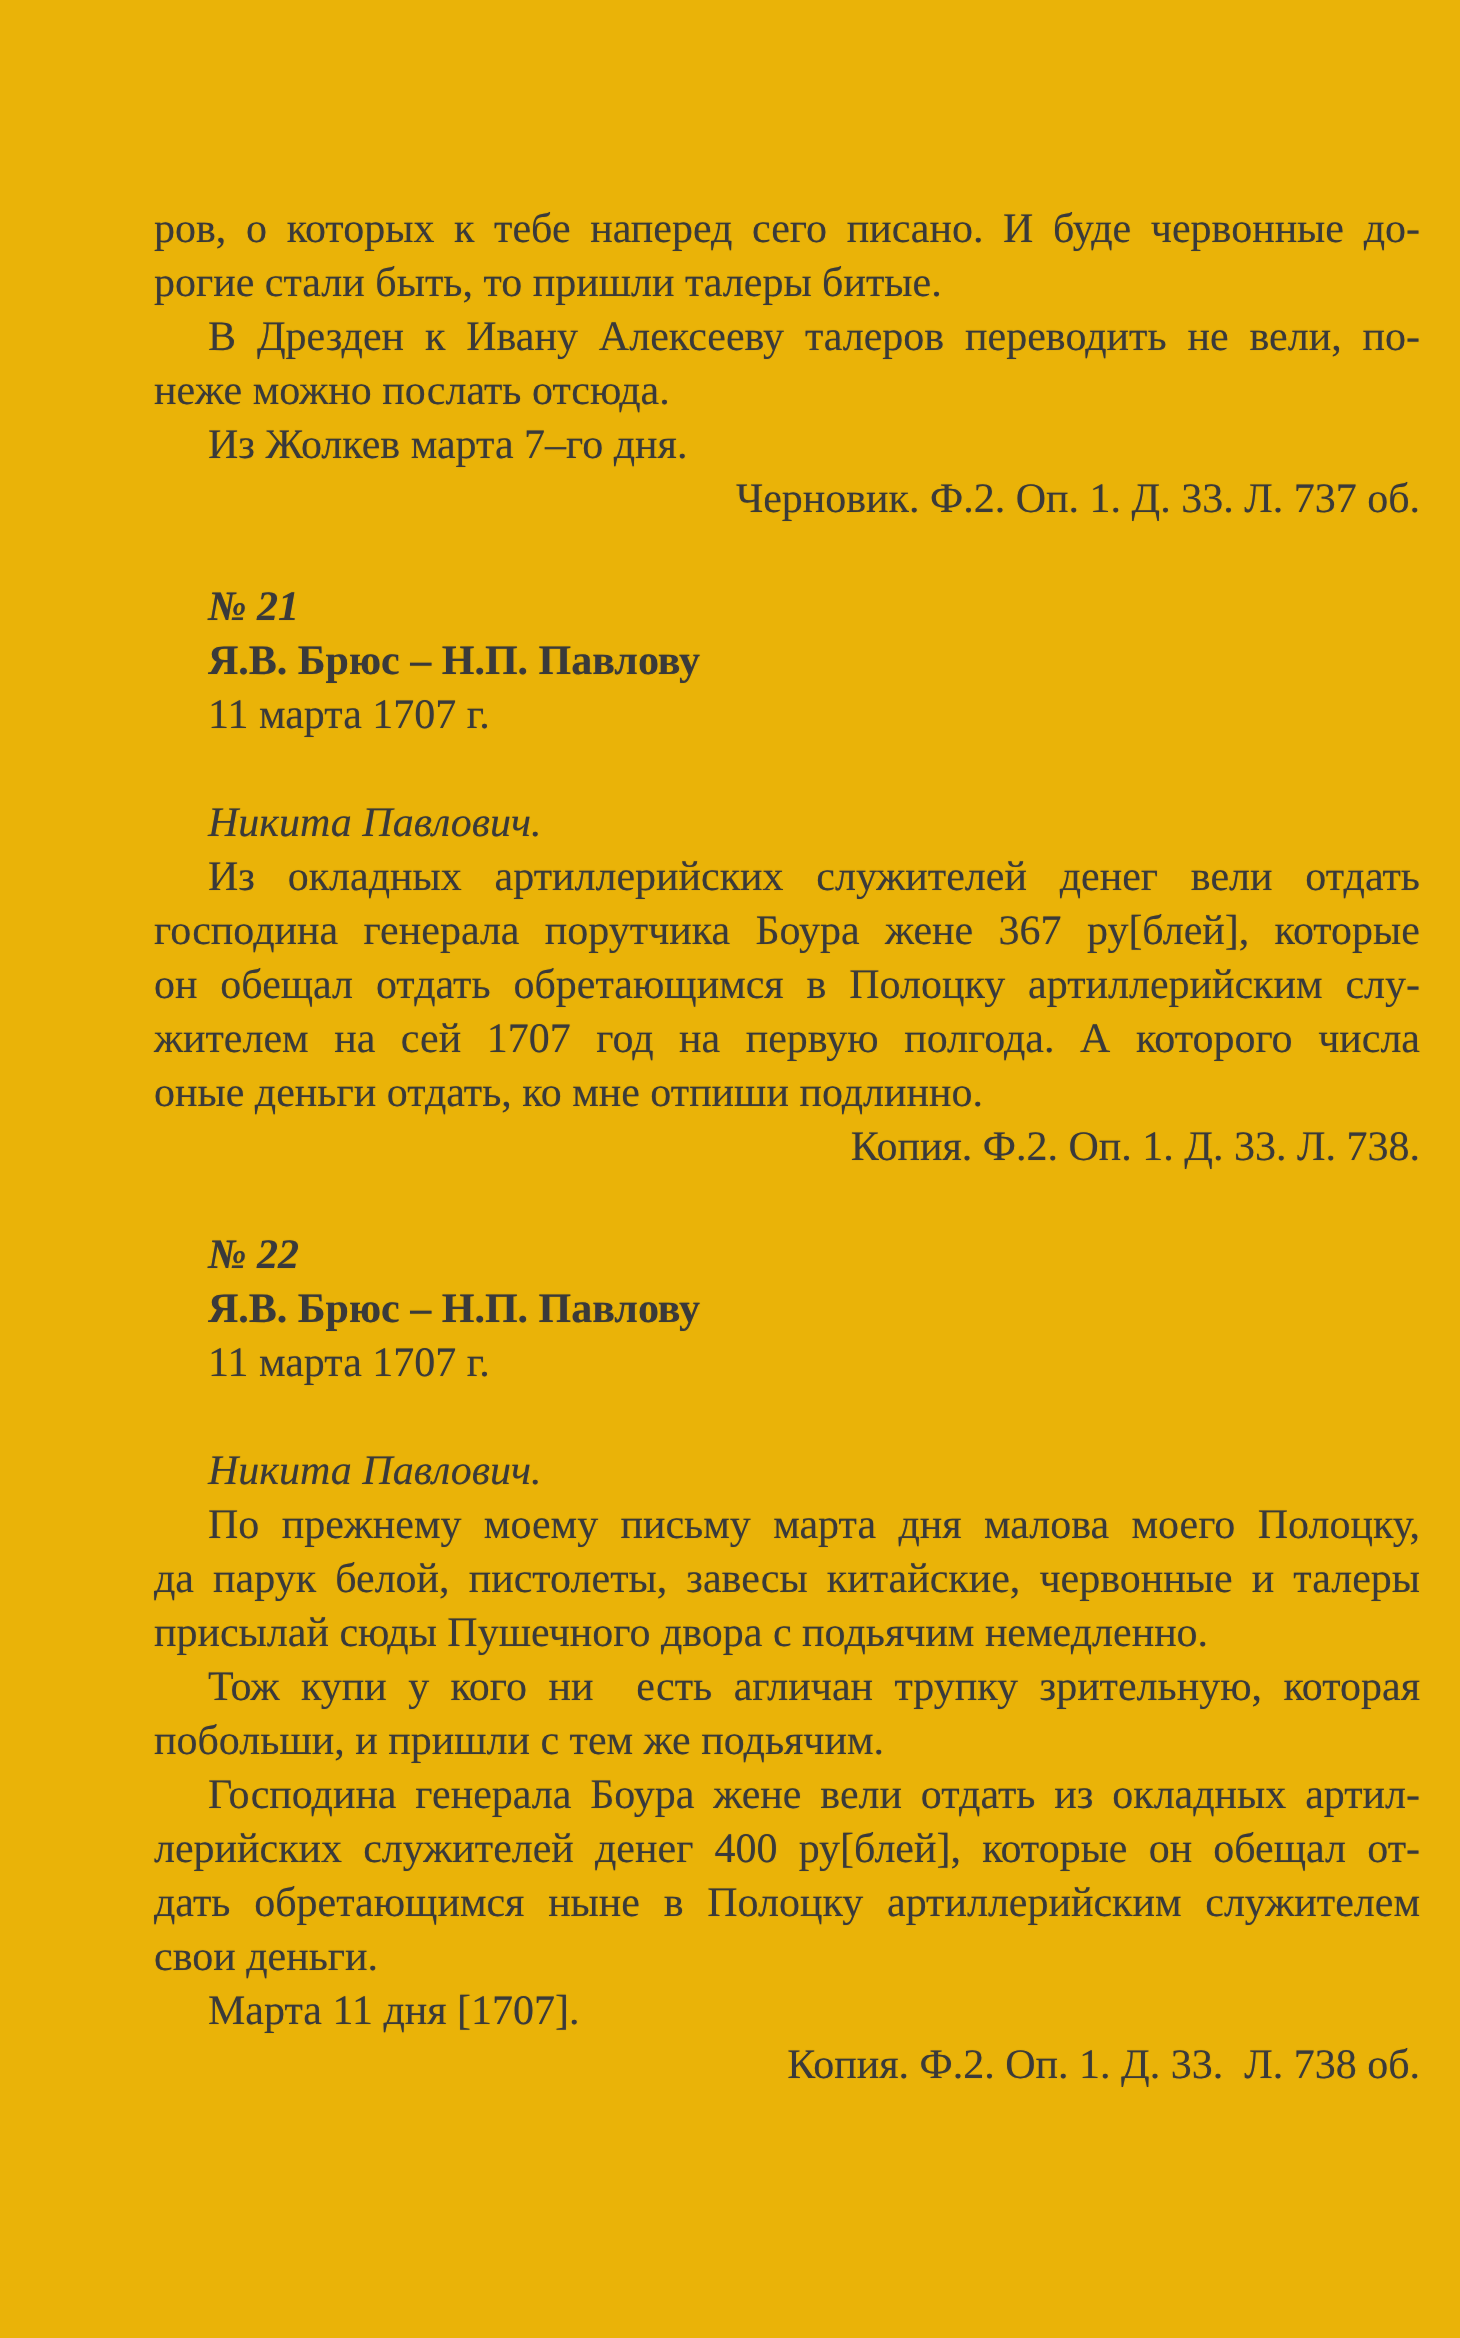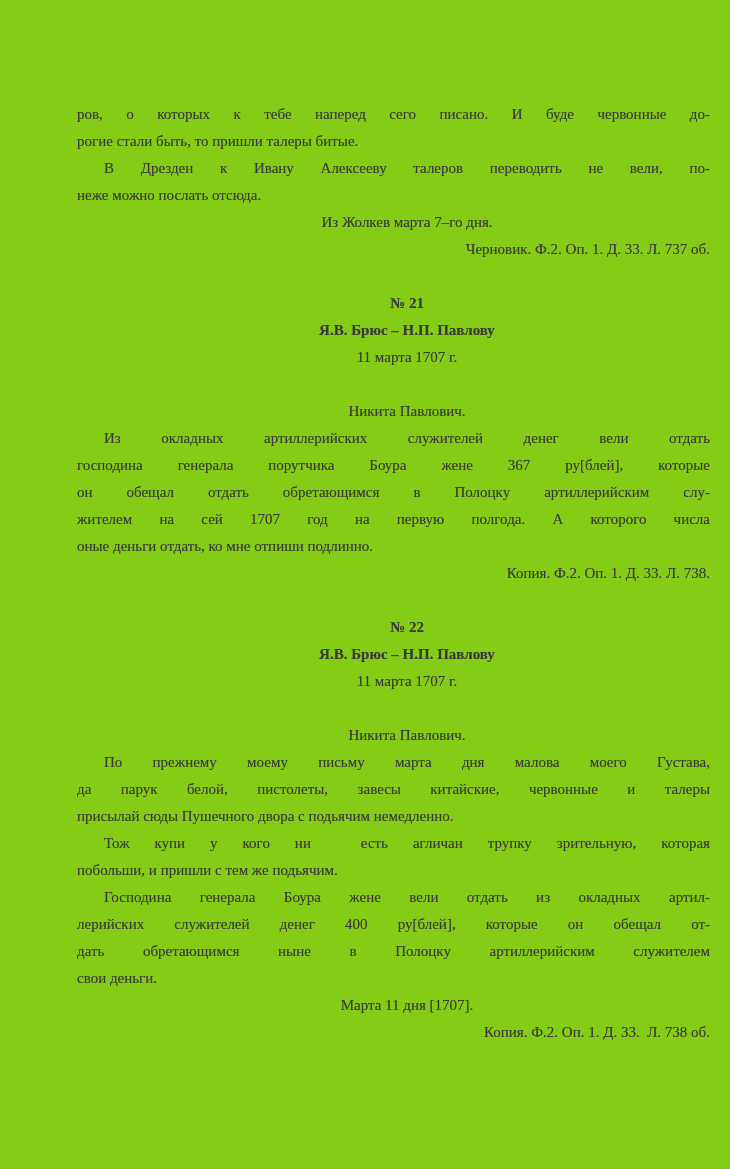--- a/index.html
+++ b/index.html
@@ -4,39 +4,39 @@
 <style>
   html, body { margin: 0; padding: 0; }
   body {
     width: 730px; height: 1169px;
     background: #ffffff;
     overflow: hidden;
   }
   .page {
     position: relative;
     width: 730px; height: 1169px;
-    background: #84cc16;
+    background: #eab308;
     color: #3a3a3a;
     font-family: "Liberation Serif", "DejaVu Serif", serif;
-    font-size: 15px;
+    font-size: 21px;
     line-height: 27px;
     text-shadow: 0 0 0.5px rgba(58,58,58,0.45);
     overflow: hidden;
   }
   .textcol {
     position: absolute;
     left: 77px; top: 101px;
     width: 633px;
   }
   .line   { min-height: 27px; white-space: pre-wrap; }
-  .indent { padding-left: 27px; text-align: center; }
+  .indent { padding-left: 27px; }
   .fill   { text-align: justify; text-align-last: justify; }
   .right  { text-align: right; }
   .bold   { font-weight: 700; }
-  .mt     { margin-top: 27px; }
+  .mt     { margin-top: 27px; font-style: italic; }
   .pagenum { margin-top: -7px; }
 </style>
 </head>
 <body>
 
 <div class="page">
   <div class="textcol">
 
     <div class="line fill">ров, о которых к тебе наперед сего писано. И буде червонные до-</div>
     <div class="line">рогие стали быть, то пришли талеры битые.</div>
@@ -55,21 +55,21 @@
     <div class="line fill">он обещал отдать обретающимся в Полоцку артиллерийским слу-</div>
     <div class="line fill">жителем на сей 1707 год на первую полгода. А которого числа</div>
     <div class="line">оные деньги отдать, ко мне отпиши подлинно.</div>
     <div class="line right">Копия. Ф.2. Оп. 1. Д. 33. Л. 738.</div>
 
     <div class="line indent bold mt">№ 22</div>
     <div class="line indent bold">Я.В. Брюс – Н.П. Павлову</div>
     <div class="line indent">11 марта 1707 г.</div>
 
     <div class="line indent mt">Никита Павлович.</div>
-    <div class="line indent fill">По прежнему моему письму марта дня малова моего Густава,</div>
+    <div class="line indent fill">По прежнему моему письму марта дня малова моего Полоцку,</div>
     <div class="line fill">да парук белой, пистолеты, завесы китайские, червонные и талеры</div>
     <div class="line">присылай сюды Пушечного двора с подьячим немедленно.</div>
     <div class="line indent fill">Тож купи у кого ни&nbsp; есть агличан трупку зрительную, которая</div>
     <div class="line">побольши, и пришли с тем же подьячим.</div>
     <div class="line indent fill">Господина генерала Боура жене вели отдать из окладных артил-</div>
     <div class="line fill">лерийских служителей денег 400 ру[блей], которые он обещал от-</div>
     <div class="line fill">дать обретающимся ныне в Полоцку артиллерийским служителем</div>
     <div class="line">свои деньги.</div>
     <div class="line indent">Марта 11 дня [1707].</div>
     <div class="line right">Копия. Ф.2. Оп. 1. Д. 33.&nbsp; Л. 738 об.</div>

